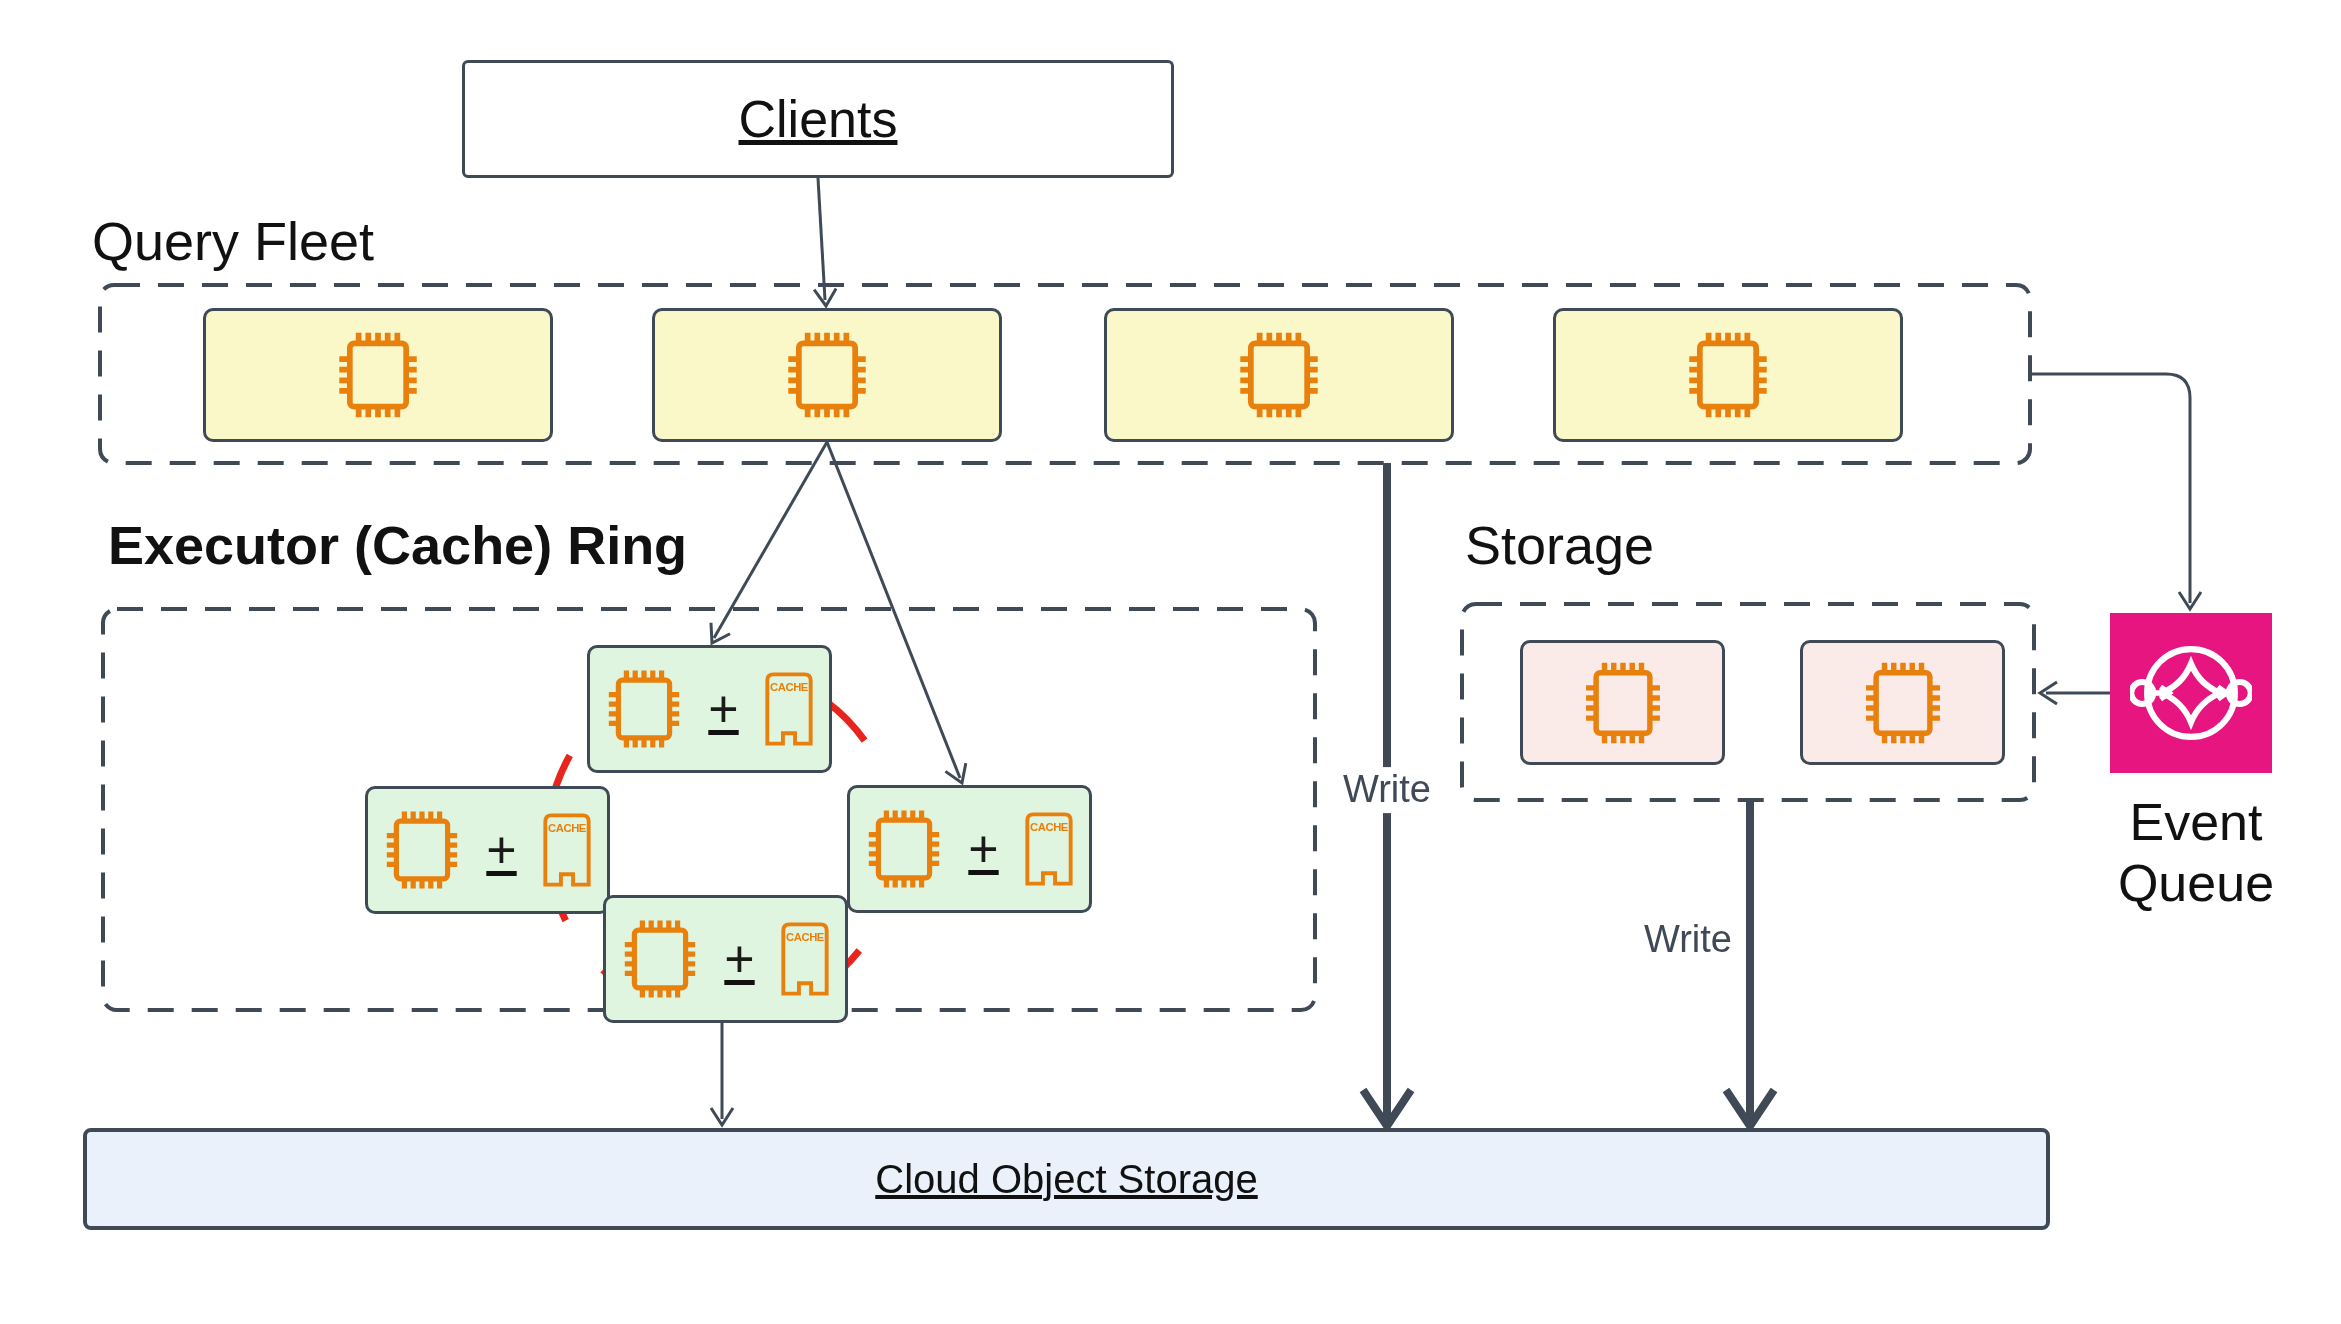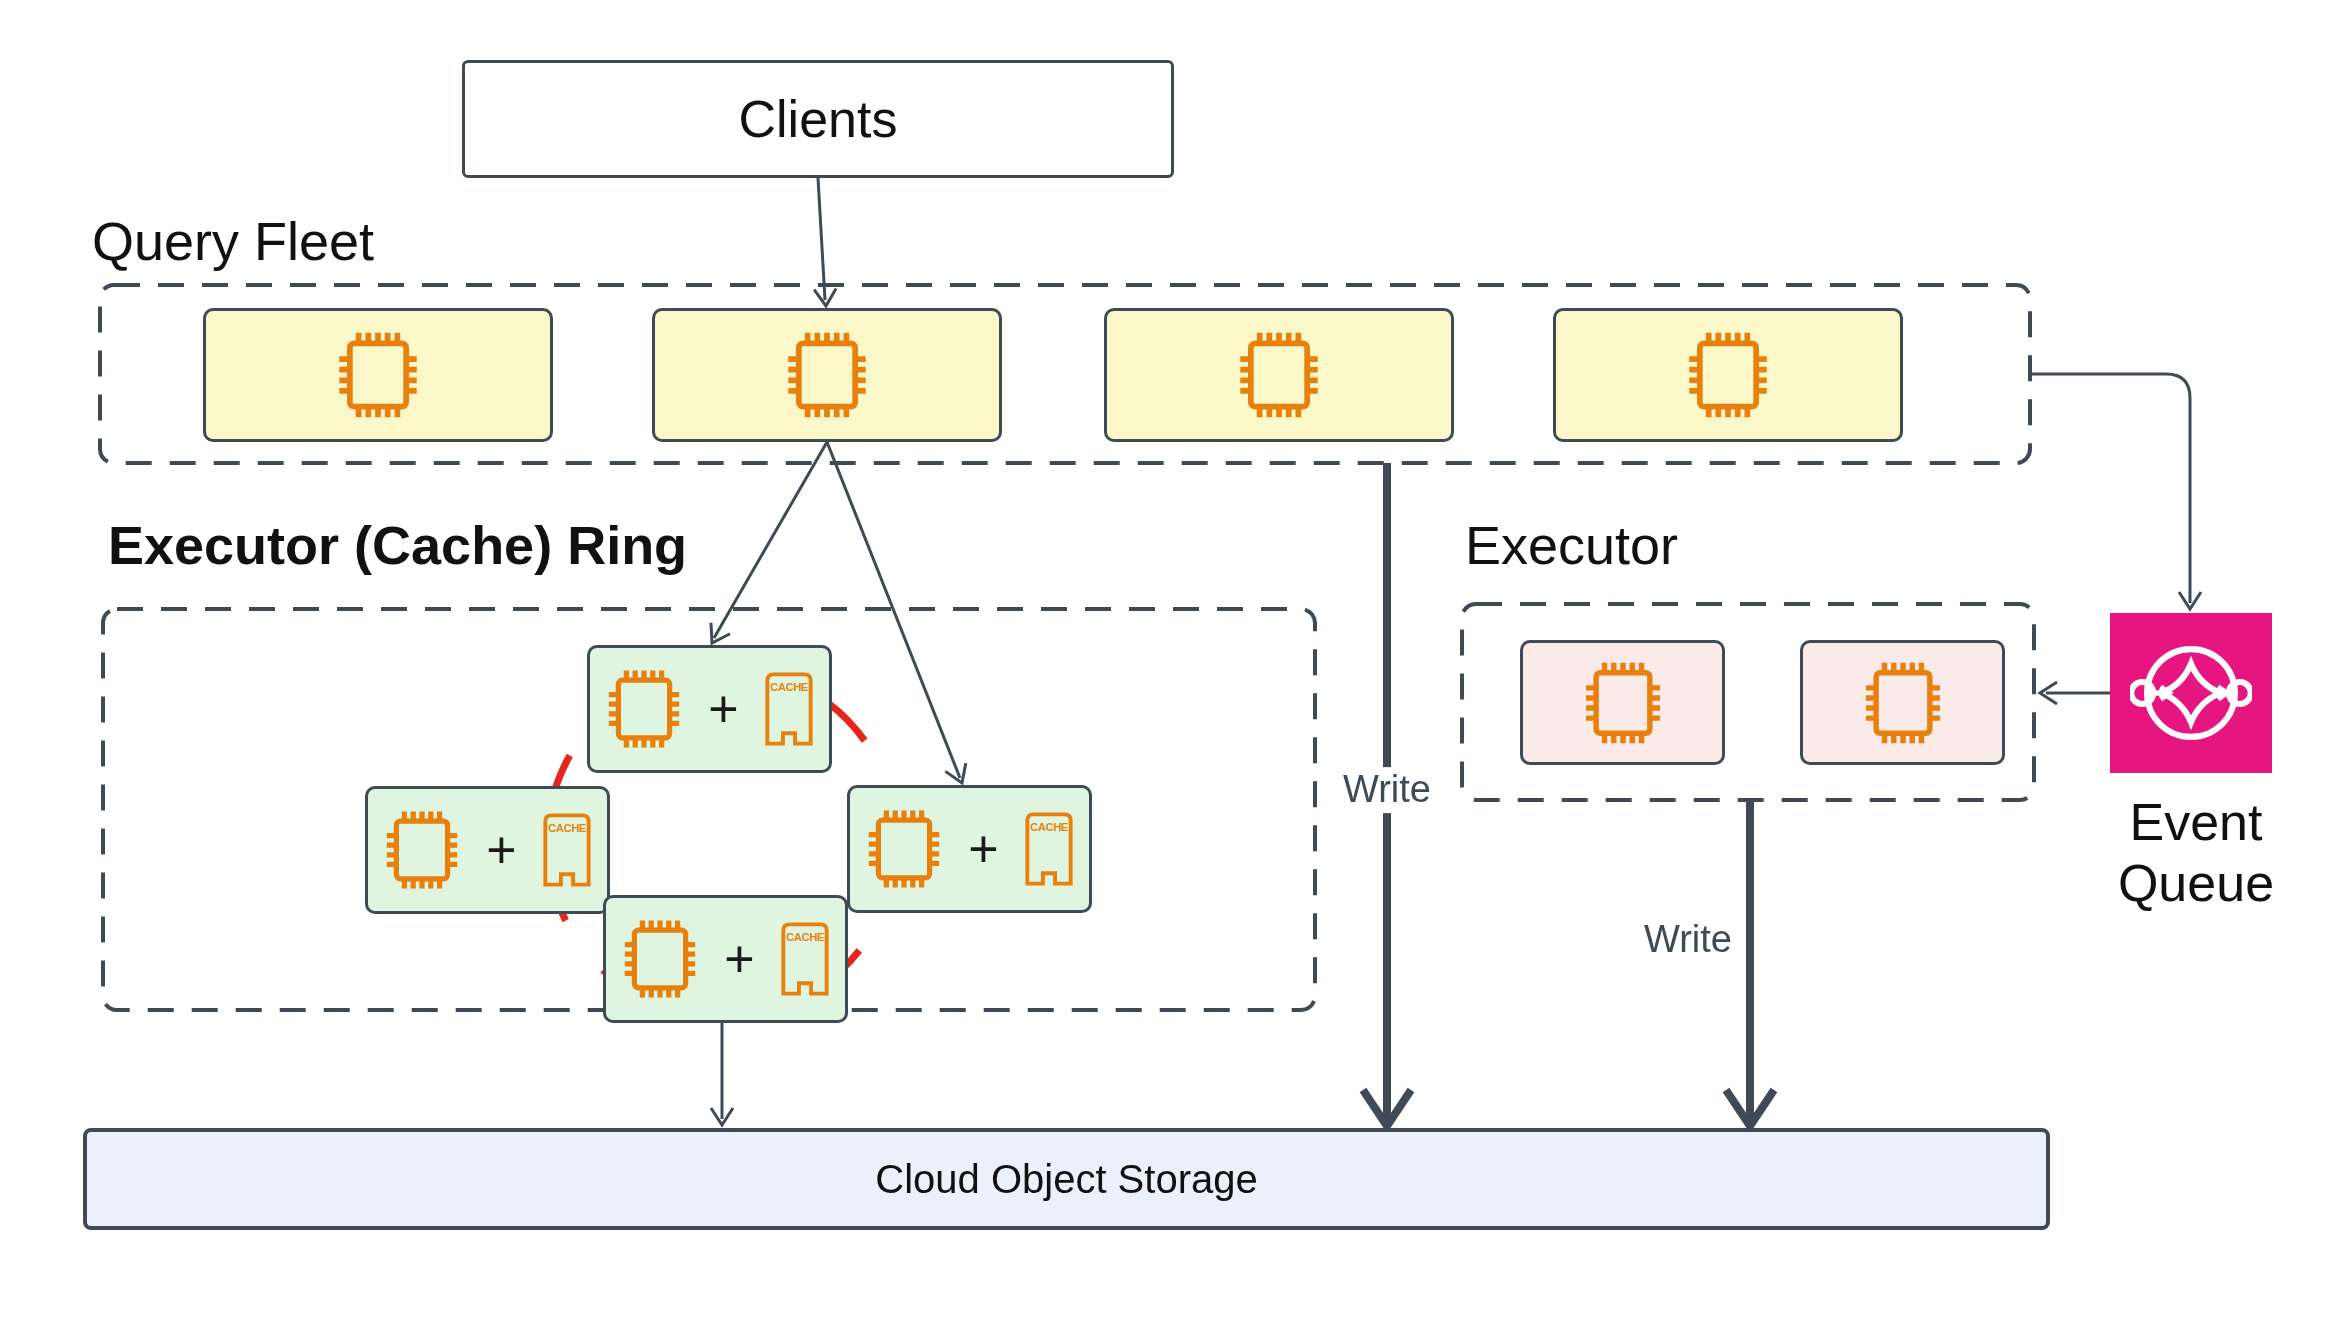--- a/index.html
+++ b/index.html
@@ -9,21 +9,21 @@
   }
   html,body{margin:0;padding:0;}
   body{
     width:2341px;height:1324px;position:relative;background:var(--white);
     font-family:"Liberation Sans", sans-serif;color:var(--black);overflow:hidden;
   }
   .layer{position:absolute;left:0;top:0;width:2341px;height:1324px;}
   #underlay{z-index:0;} #nodes{z-index:1;} #overlay{z-index:2;pointer-events:none;}
   .abs{position:absolute;box-sizing:border-box;}
   .node{display:flex;align-items:center;justify-content:center;background:var(--white);
-        border:3px solid var(--slate);border-radius:10px;}
+        border:3px solid var(--slate);border-radius:10px;text-decoration:underline;}
   .yellow{background:var(--yellow);}
   .green{background:var(--green);gap:24px;}
   .pink{background:var(--pinkbox);}
   .section-label{font-size:54px;line-height:1.1;color:var(--black);white-space:nowrap;}
   .clients-box{border-radius:6px;font-size:52px;}
   .storage-bar{background:var(--blue);border-width:4px;border-radius:8px;font-size:40px;}
   .plus{font-size:52px;font-weight:500;color:#1a1a1a;line-height:1;}
   .write-label{font-size:38px;font-weight:normal;color:var(--slate);background:var(--white);
                padding:2px 10px;line-height:1.1;white-space:nowrap;}
   .eq-box{background:var(--magenta);display:flex;align-items:center;justify-content:center;}
@@ -125,21 +125,21 @@
   <div class="abs node green" style="left:603px;top:895px;width:245px;height:128px;">
     <svg width="80" height="80">
         <use href="#chip"></use>
       </svg>
     <span class="plus">+</span>
     <svg width="52" height="76">
         <use href="#cache"></use>
       </svg>
   </div>
 
-  <div class="abs section-label" style="left:1465px;top:516px;">Executor</div>
+  <div class="abs section-label" style="left:1465px;top:516px;">Storage</div>
   <div class="abs node pink" style="left:1520px;top:640px;width:205px;height:125px;">
     <svg width="84" height="84">
         <use href="#chip"></use>
       </svg>
   </div>
   <div class="abs node pink" style="left:1800px;top:640px;width:205px;height:125px;">
     <svg width="84" height="84">
         <use href="#chip"></use>
       </svg>
   </div>

